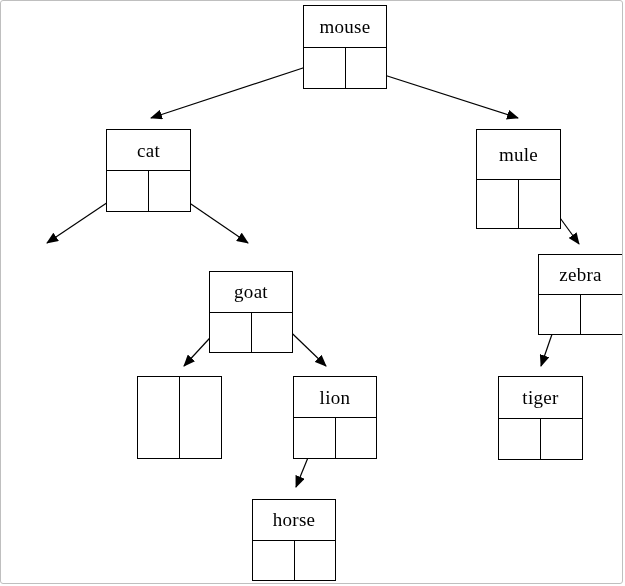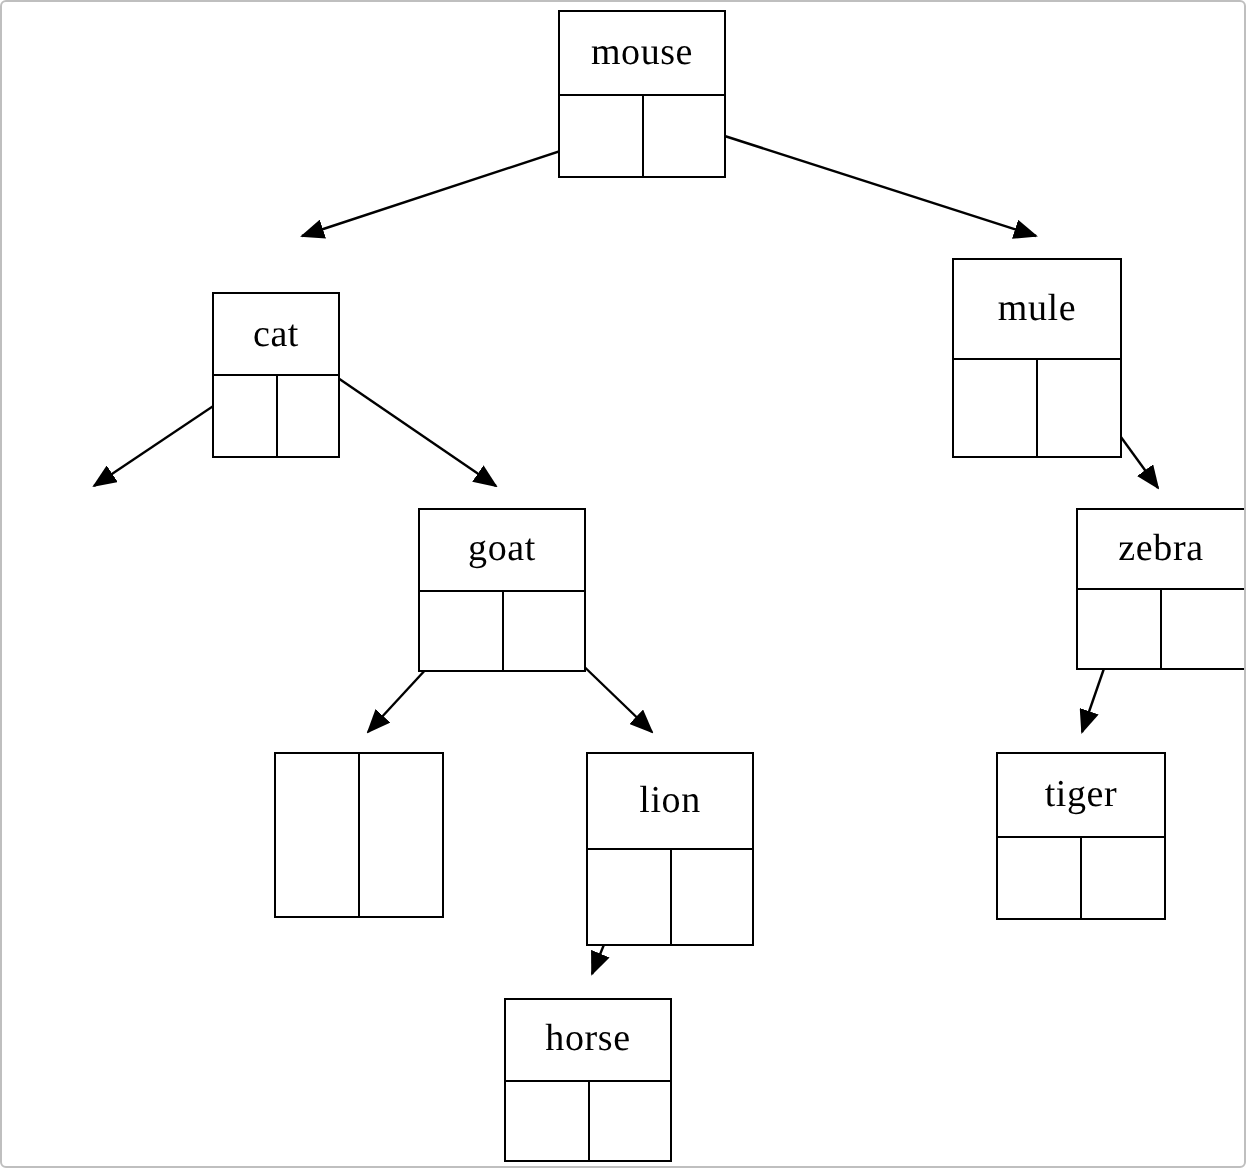--- a/index.html
+++ b/index.html
@@ -68,62 +68,62 @@
         <line x1="128" y1="187" x2="46" y2="242" stroke="#000000" stroke-width="1.2" marker-end="url(#arrowhead)"></line>
         <line x1="168" y1="188" x2="247" y2="242" stroke="#000000" stroke-width="1.2" marker-end="url(#arrowhead)"></line>
         <line x1="231" y1="313" x2="183" y2="365" stroke="#000000" stroke-width="1.2" marker-end="url(#arrowhead)"></line>
         <line x1="271" y1="313" x2="325" y2="365" stroke="#000000" stroke-width="1.2" marker-end="url(#arrowhead)"></line>
         <line x1="538" y1="188" x2="578" y2="243" stroke="#000000" stroke-width="1.2" marker-end="url(#arrowhead)"></line>
         <line x1="558" y1="313" x2="540" y2="365" stroke="#000000" stroke-width="1.2" marker-end="url(#arrowhead)"></line>
         <line x1="315" y1="437" x2="295" y2="486" stroke="#000000" stroke-width="1.2" marker-end="url(#arrowhead)"></line>
       </g>
   </svg>
   <div class="layer">
-      <div class="node" style="left: 278px; top: 4px; width: 84px; height: 84px;">
+      <div class="node" style="left: 302px; top: 4px; width: 84px; height: 84px;">
         <div class="node-label">mouse</div>
         <div class="node-cells">
           <div class="cell cell-left"></div>
           <div class="cell cell-right"></div>
         </div>
       </div>
-      <div class="node" style="left: 105px; top: 145px; width: 64px; height: 83px;">
+      <div class="node" style="left: 105px; top: 128px; width: 85px; height: 83px;">
         <div class="node-label">cat</div>
         <div class="node-cells">
           <div class="cell cell-left"></div>
           <div class="cell cell-right"></div>
         </div>
       </div>
       <div class="node" style="left: 475px; top: 128px; width: 85px; height: 100px;">
         <div class="node-label">mule</div>
         <div class="node-cells">
           <div class="cell cell-left"></div>
           <div class="cell cell-right"></div>
         </div>
       </div>
-      <div class="node" style="left: 208px; top: 253px; width: 84px; height: 82px;">
+      <div class="node" style="left: 208px; top: 270px; width: 84px; height: 82px;">
         <div class="node-label">goat</div>
         <div class="node-cells">
           <div class="cell cell-left"></div>
           <div class="cell cell-right"></div>
         </div>
       </div>
       <div class="node" style="left: 537px; top: 253px; width: 85px; height: 81px; justify-content: space-between;">
         <div class="node-label">zebra</div>
         <div class="node-cells">
           <div class="cell cell-left"></div>
           <div class="cell cell-right"></div>
         </div>
       </div>
       <div class="node" style="left: 136px; top: 375px; width: 85px; height: 83px;">
         <div class="node-cells">
           <div class="cell cell-left"></div>
           <div class="cell cell-right"></div>
         </div>
       </div>
-      <div class="node" style="left: 292px; top: 375px; width: 84px; height: 97px;">
+      <div class="node" style="left: 292px; top: 375px; width: 84px; height: 83px;">
         <div class="node-label">lion</div>
         <div class="node-cells">
           <div class="cell cell-left"></div>
           <div class="cell cell-right"></div>
         </div>
       </div>
       <div class="node" style="left: 497px; top: 375px; width: 85px; height: 84px;">
         <div class="node-label">tiger</div>
         <div class="node-cells">
           <div class="cell cell-left"></div>

